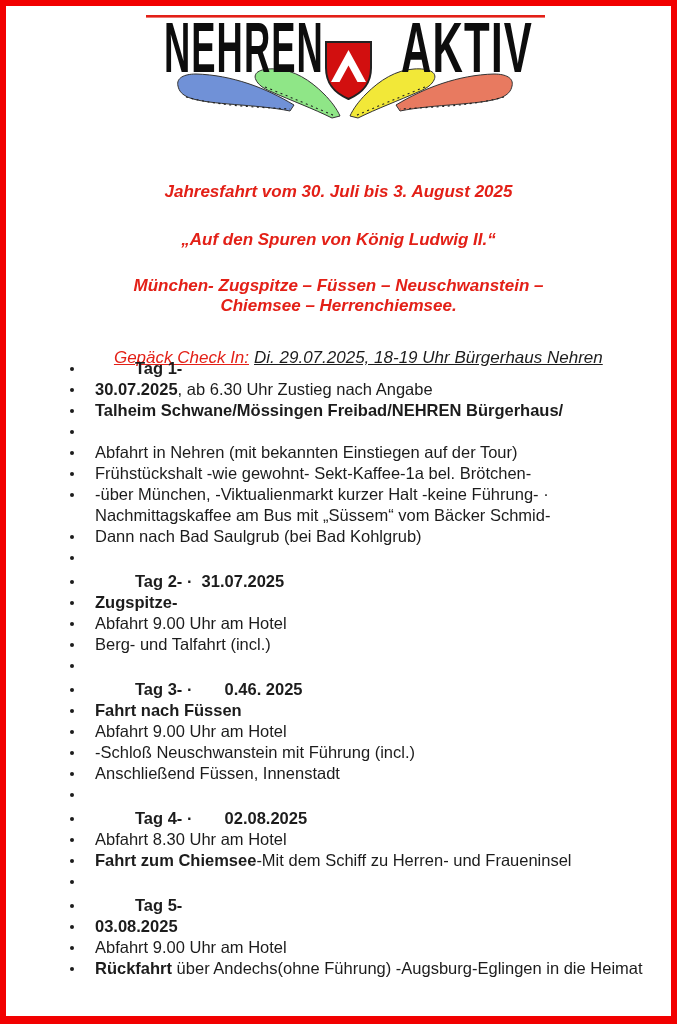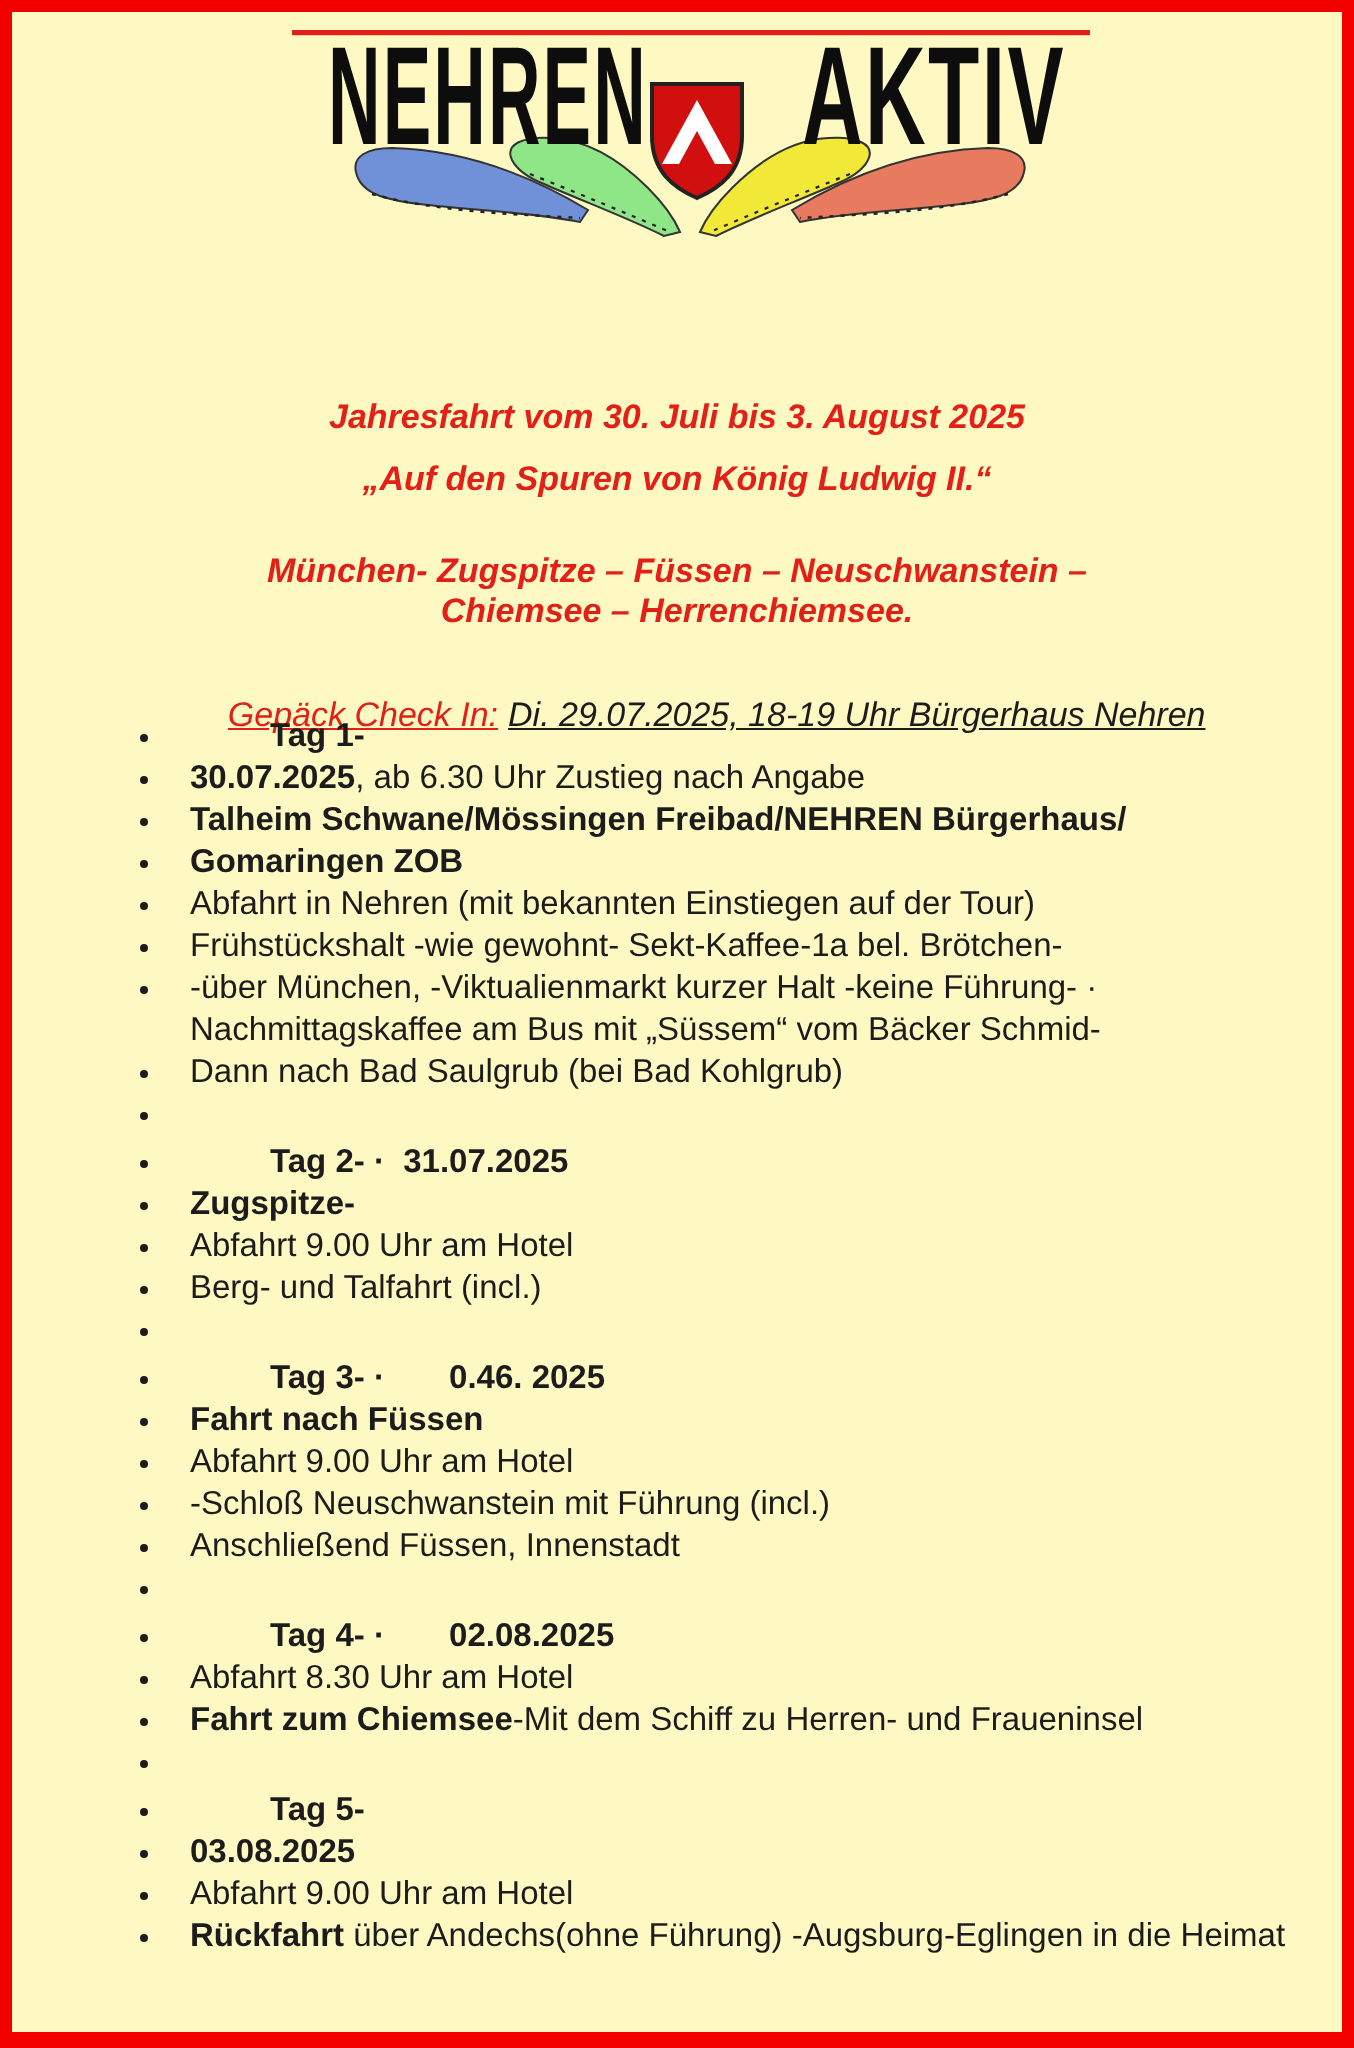--- a/index.html
+++ b/index.html
@@ -1,19 +1,19 @@
 <!DOCTYPE html>
 <html lang="de"><head>
 <meta charset="utf-8">
 <style>
   html,body{margin:0;padding:0;background:#888;}
   .page{
     position:relative;
     width:677px;height:1024px;
-    background:#fef9c3;
+    background:#ffffff;
     margin:0 auto;
     overflow:hidden;
     font-family:"Liberation Sans", sans-serif;
     color:#1c1c1c;
   }
   .frame{
     position:absolute;inset:0;
     border:6px solid #f20000;
     border-bottom-width:8px;
     pointer-events:none;
@@ -24,21 +24,21 @@
     transform:translateX(-50%) translateX(7px);
     width:404px;height:114px;
   }
   .heading{
     position:absolute;left:0;right:0;
     text-align:center;
     font-weight:bold;font-style:italic;
     font-size:17px;line-height:20px;
     color:#e32017;
   }
-  .h1{top:199px;}
+  .h1{top:182px;}
   .h2{top:230px;}
   .h3{top:276px;}
   .checkin{
     position:absolute;top:329px;left:95px;
     font-style:italic;font-size:17px;line-height:19px;
     white-space:pre-wrap;
     text-align:center;
   }
   .checkin-label{
     color:#e32017;
@@ -124,21 +124,20 @@
       <div class="row">
         <span class="dot show"></span>
         <span class="txt"><span class="bseg">30.07.2025</span><span class="nseg">, ab 6.30 Uhr Zustieg nach Angabe</span></span>
       </div>
       <div class="row">
         <span class="dot show"></span>
         <span class="txt"><span class="bseg">Talheim Schwane/Mössingen Freibad/NEHREN Bürgerhaus/</span></span>
       </div>
       <div class="row">
         <span class="dot show"></span>
-        <span class="txt"><span class="bseg">Gomaringen ZOB</span></span>
       </div>
       <div class="row">
         <span class="dot show"></span>
         <span class="txt"><span class="nseg">Abfahrt in Nehren (mit bekannten Einstiegen auf der Tour)</span></span>
       </div>
       <div class="row">
         <span class="dot show"></span>
         <span class="txt"><span class="nseg">Frühstückshalt -wie gewohnt- Sekt-Kaffee-1a bel. Brötchen-</span></span>
       </div>
       <div class="row">

